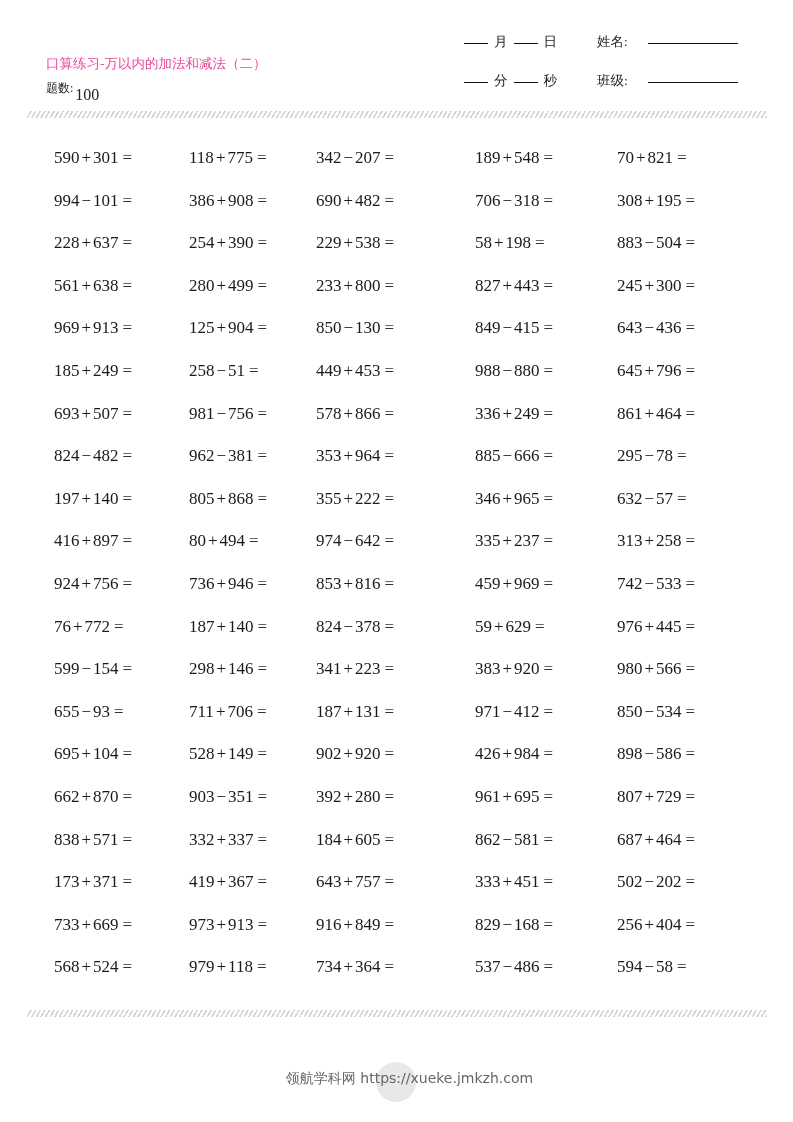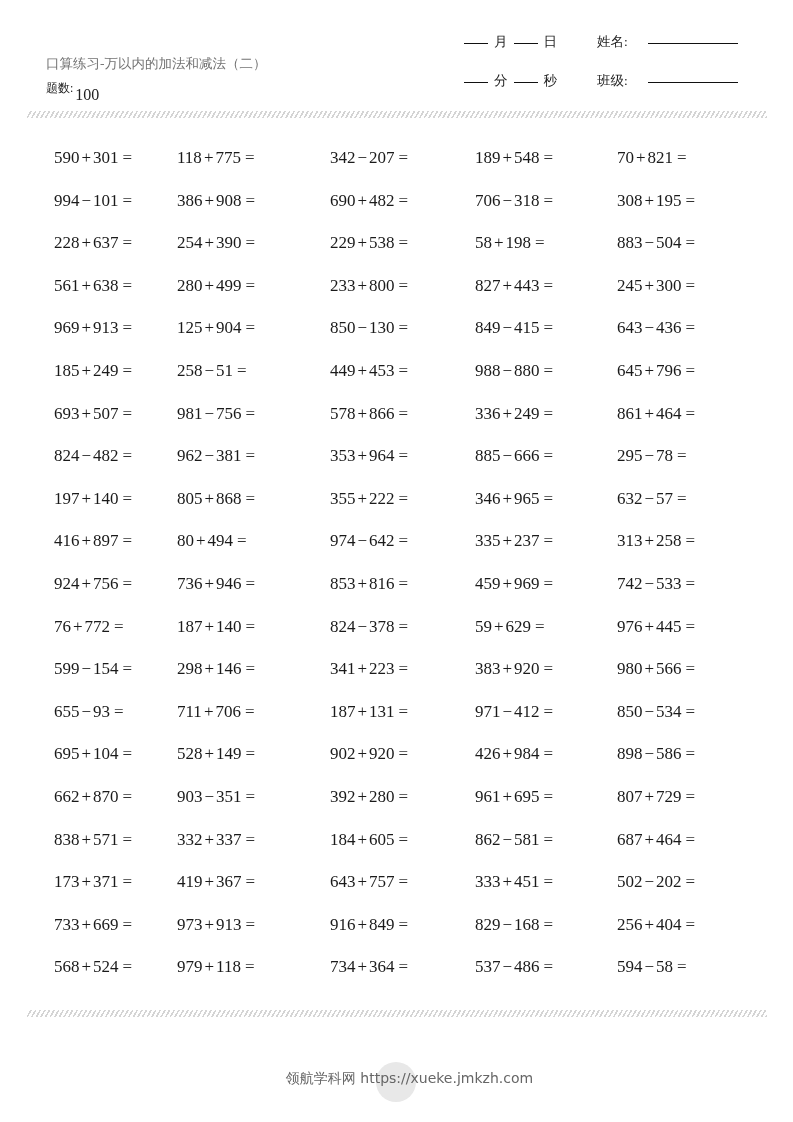--- a/index.html
+++ b/index.html
@@ -1,38 +1,38 @@
 <!DOCTYPE html>
 <html><head>
   <meta charset="utf-8">
   <style>
     html, body { margin: 0; padding: 0; background: #ffffff; }
     body { width: 793px; height: 1122px; position: relative; overflow: hidden;
            font-family: "Liberation Serif", "DejaVu Serif", serif; color: #1a1a1a; }
-    .title { position: absolute; left: 46px; top: 55px; font-size: 13.5px; color: #737373; }
+    .title { position: absolute; left: 46px; top: 55px; font-size: 13.5px; color: #ec4899; }
     .count { position: absolute; left: 46px; top: 78px; font-size: 12px; color: #222; }
     .count .num { position: relative; top: 8px; left: 2px; font-size: 16px; }
     .meta-row { position: absolute; left: 464px; font-size: 13.5px; color: #222; display: flex; align-items: baseline; }
     .meta-row.r1 { top: 33px; }
     .meta-row.r2 { top: 72px; }
     .blank { display: inline-block; width: 24px; border-bottom: 1.5px solid #111; height: 1px; margin: 0 6px 0 0; position: relative; top: -2px; }
     .unit { margin-right: 6px; }
     .unit2 { margin-right: 40px; }
     .field-label { margin-right: 20px; }
     .field-line { display: inline-block; width: 90px; border-bottom: 1.5px solid #111; height: 1px; position: relative; top: -2px; }
     .hatch { position: absolute; left: 27px; width: 740px; height: 7px;
              background: repeating-linear-gradient(-60deg, #d4d4d4 0px, #d4d4d4 1.6px, #ffffff 1.6px, #ffffff 4px); }
     .hatch.top { top: 111px; }
     .hatch.bottom { top: 1010px; }
     .grid { position: absolute; left: 46px; top: 148px; width: 720px; }
     .row { position: relative; height: 42.6px; }
     .cell { position: absolute; top: 0; font-size: 17px; white-space: nowrap; color: #1a1a1a; }
     .cell.c0 { left: 0px; margin-left: 8px; }
-    .cell.c1 { left: 131px; }
-    .cell.c2 { left: 284px; }
+    .cell.c1 { left: 143px; }
+    .cell.c2 { left: 270px; }
     .cell.c3 { left: 429px; }
     .cell.c4 { left: 571px; text-align: center; }
     .op { margin: 0 2px; }
     .eq { margin-left: 4px; color: #333; }
     .footer { position: absolute; left: 0; width: 793px; top: 1070px; text-align: center;
               font-family: "DejaVu Sans", "Liberation Sans", sans-serif; font-size: 14px; color: #666; padding-left: 13px; }
     .footer-blob { position: absolute; left: 376px; top: 1062px; width: 40px; height: 40px; border-radius: 50%; background: #e8e8e8; }
   </style>
 </head>
 <body>

